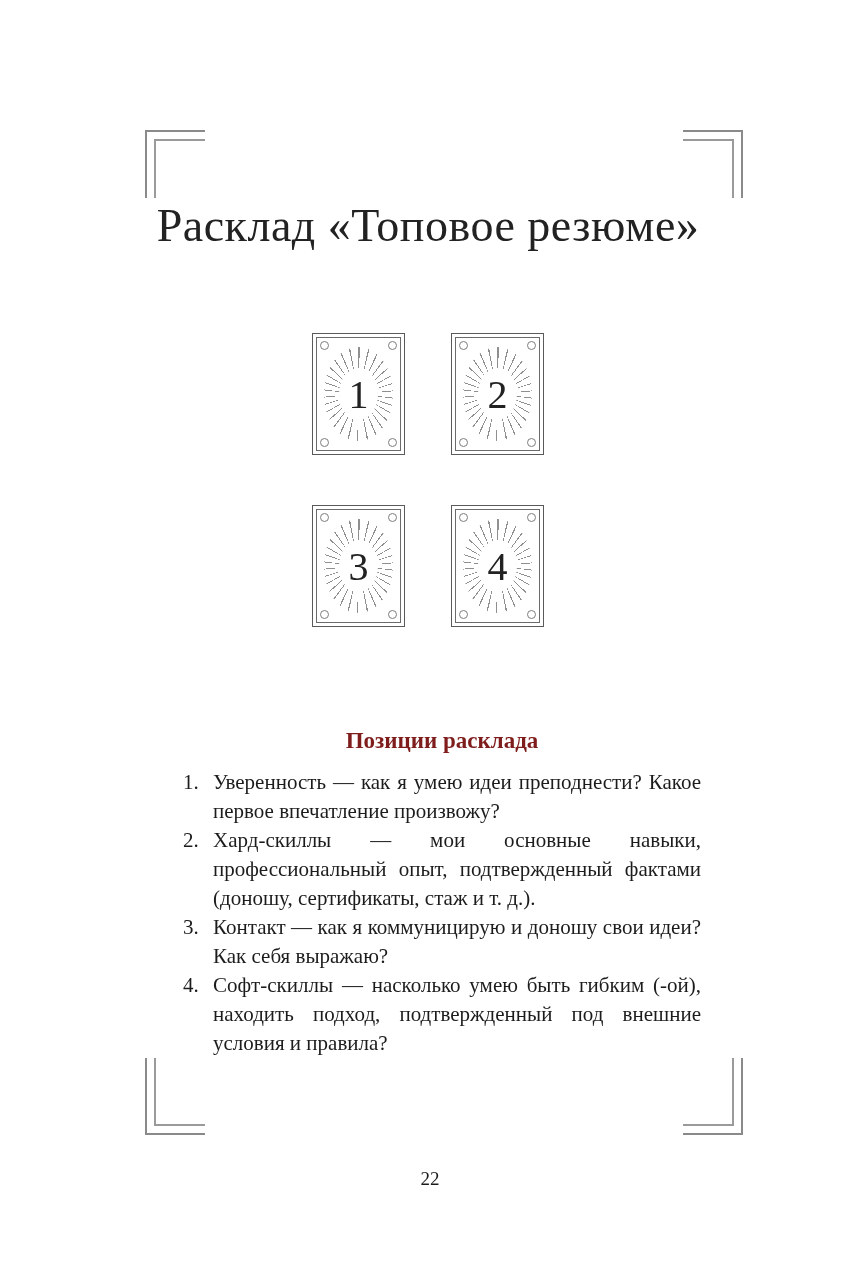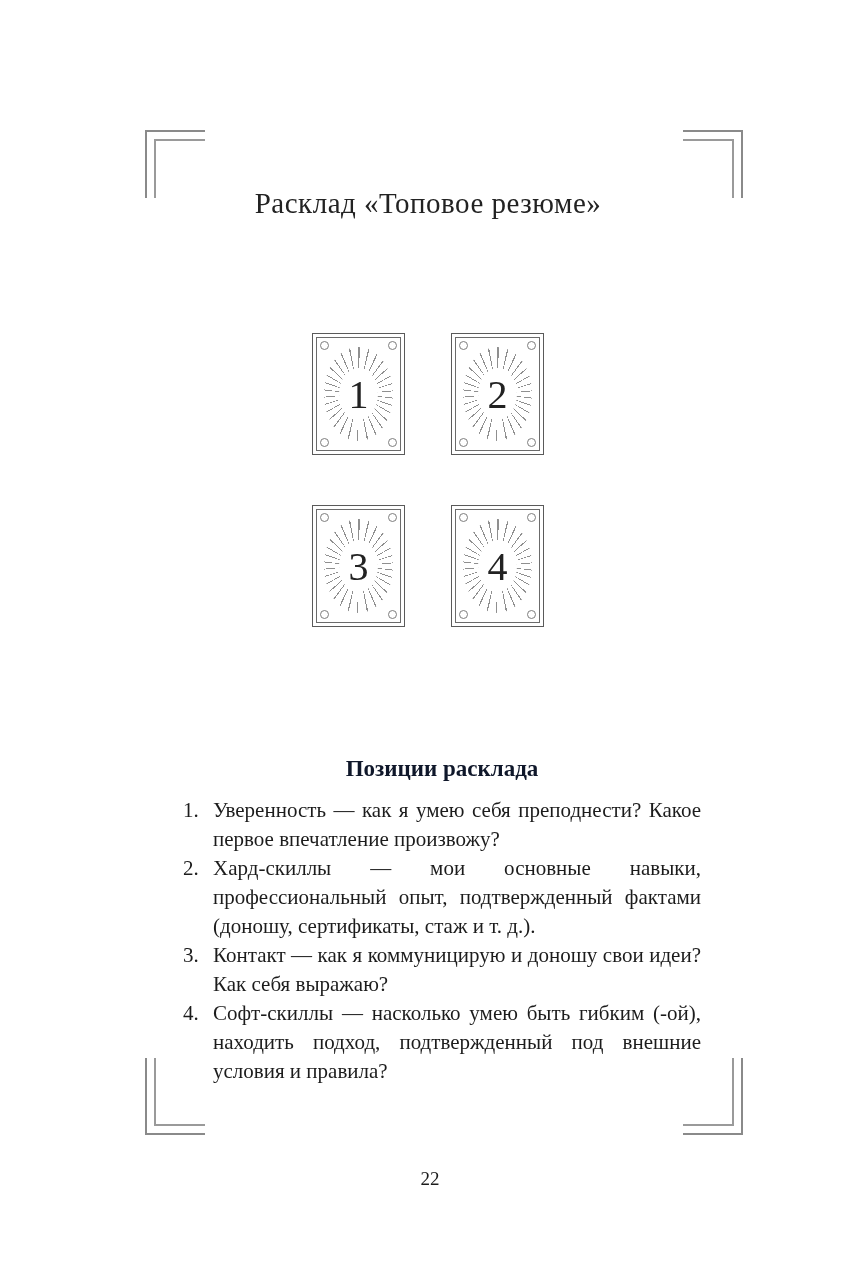--- a/index.html
+++ b/index.html
@@ -43,21 +43,21 @@
   .corner.bl { left: 145px; top: 1060px; transform: scaleY(-1); }
   .corner.br { right: 113px; top: 1060px; transform: scale(-1,-1); }
 
   
   .page-title {
     position: absolute;
     top: 168px;
     left: 0;
     width: 100%;
     text-align: center;
-    font-size: 29px;
+    font-size: 46px;
     font-weight: 400;
     letter-spacing: 0.5px;
     color: #222222;
   }
 
   
   .card-grid {
     position: absolute;
     top: 333px;
     left: 0;
@@ -133,22 +133,21 @@
     position: absolute;
     top: 728px;
     left: 183px;
     width: 518px;
   }
   .positions-heading {
     text-align: center;
     font-size: 23px;
     font-weight: 700;
     margin-bottom: 14px;
-    color: #0f172a;
-    margin-top: 28px;
+    color: #7f1d1d;
   }
   .pos-item {
     display: flex;
     font-size: 21px;
     line-height: 29px;
     color: #1c1c1c;
   }
   .pos-num {
     flex: 0 0 30px;
   }
@@ -247,21 +246,21 @@
       </div>
 
     </div>
   </div>
 
   <div class="positions">
     <div class="positions-heading">Позиции расклада</div>
 
     <div class="pos-item">
       <span class="pos-num">1.</span>
-      <span class="pos-text">Уверенность — как я умею себя преподнести? Какое первое впечатление произвожу?</span>
+      <span class="pos-text">Уверенность — как я умею идеи преподнести? Какое первое впечатление произвожу?</span>
     </div>
     <div class="pos-item">
       <span class="pos-num">2.</span>
       <span class="pos-text">Хард-скиллы — мои основные навыки, профессиональный опыт, подтвержденный фактами (доношу, сертификаты, стаж и т. д.).</span>
     </div>
     <div class="pos-item">
       <span class="pos-num">3.</span>
       <span class="pos-text">Контакт — как я коммуницирую и доношу свои идеи? Как себя выражаю?</span>
     </div>
     <div class="pos-item">

